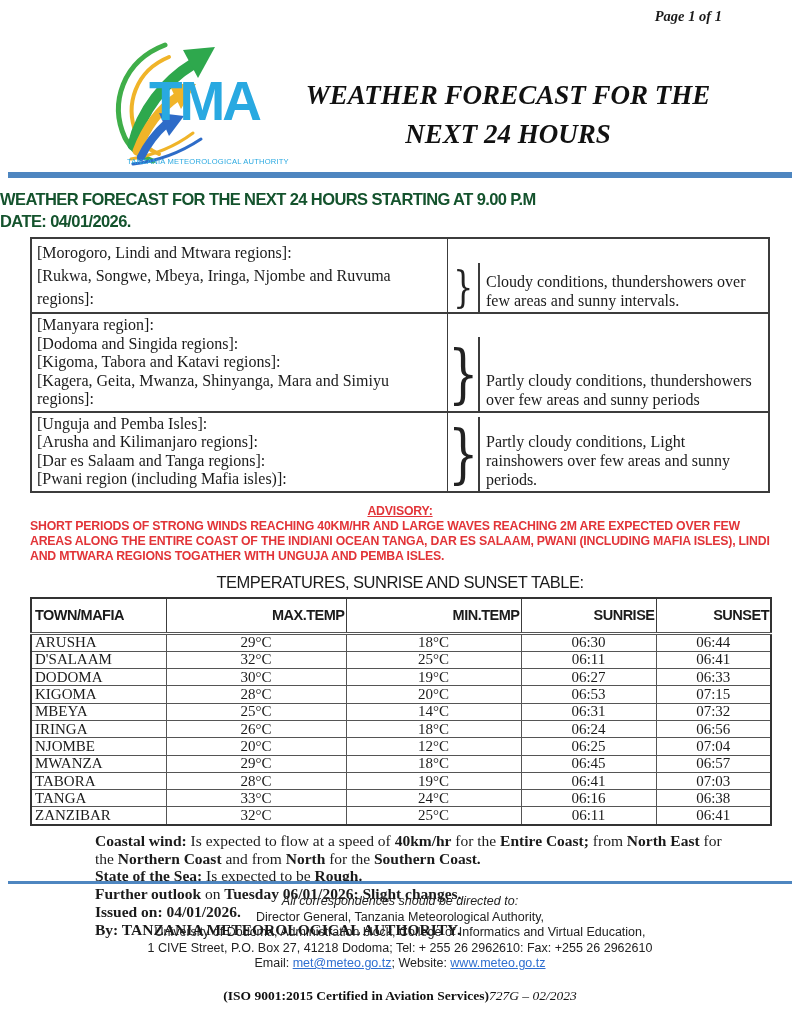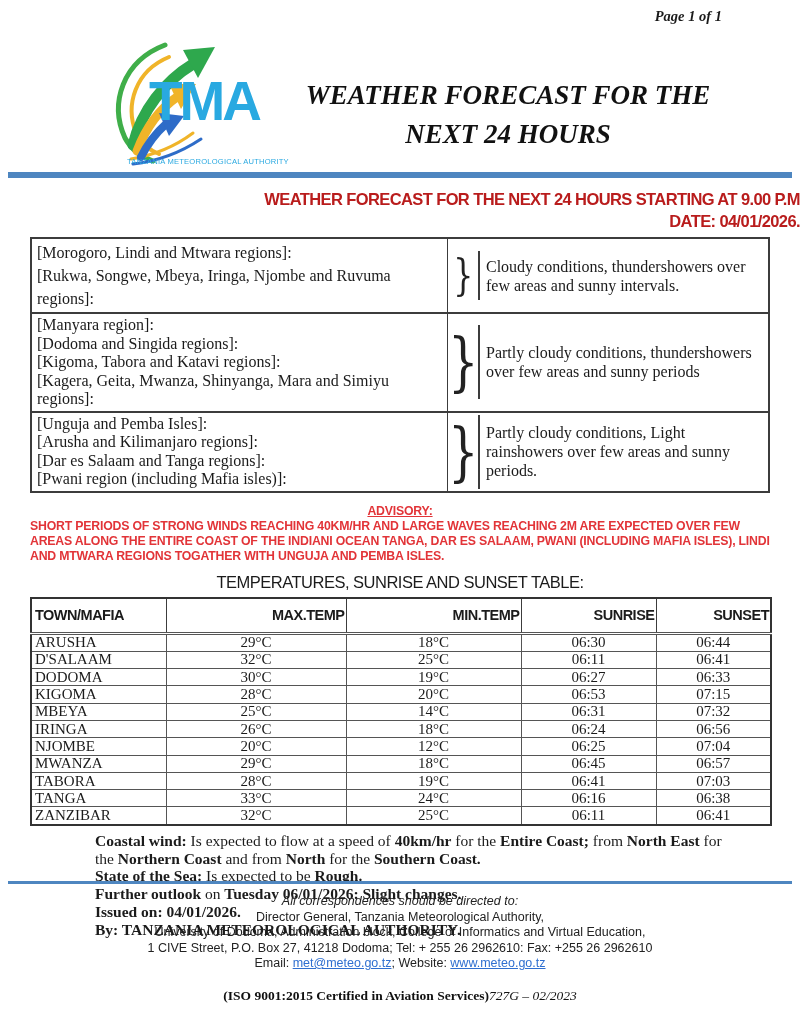--- a/index.html
+++ b/index.html
@@ -21,26 +21,26 @@
     font-size:7.6px;color:#2aa9e1;white-space:nowrap;letter-spacing:0.2px;
   }
   .doc-title{
     position:absolute;left:282px;top:76px;width:452px;text-align:center;
     font-weight:bold;font-style:italic;font-size:27px;line-height:39px;color:#111;
   }
   .rule1{position:absolute;top:172px;left:8px;width:784px;height:6px;background:#4e86c0;}
   
   .content{position:absolute;top:188px;left:0;width:800px;}
   .sec-head{
-    text-align:right;font-family:"Liberation Sans",sans-serif;font-weight:bold;
-    font-size:16.5px;line-height:22px;letter-spacing:-0.6px;color:#b91c1c;
+    text-align:left;font-family:"Liberation Sans",sans-serif;font-weight:bold;
+    font-size:16.5px;line-height:22px;letter-spacing:-0.6px;color:#14532d;
   }
   
   .ftable{margin:5px 30px 0 30px;border:2px solid #3c3c3c;}
-  .frow{display:flex;border-bottom:2px solid #3c3c3c;align-items:center;}
+  .frow{display:flex;border-bottom:2px solid #3c3c3c;align-items:flex-end;}
   .frow:last-child{border-bottom:none;}
   .fregions{width:410px;border-right:1.5px solid #3c3c3c;padding:2px 0 2px 5px;font-size:16px;}
   .fregions div{line-height:18.5px;}
   .frow:first-child .fregions div{line-height:23px;}
   .fbrace{width:30px;border-right:2px solid #3c3c3c;display:flex;align-items:center;justify-content:center;overflow:hidden;}
   .fbrace span{font-family:"DejaVu Serif",serif;font-weight:300;transform:scaleX(0.75);color:#222;}
   .fcond{flex:1;display:flex;align-items:center;padding:2px 4px 2px 6px;font-size:16px;line-height:19px;}
   
   .adv-label{
     margin-top:11px;text-align:center;font-family:"Liberation Sans",sans-serif;

